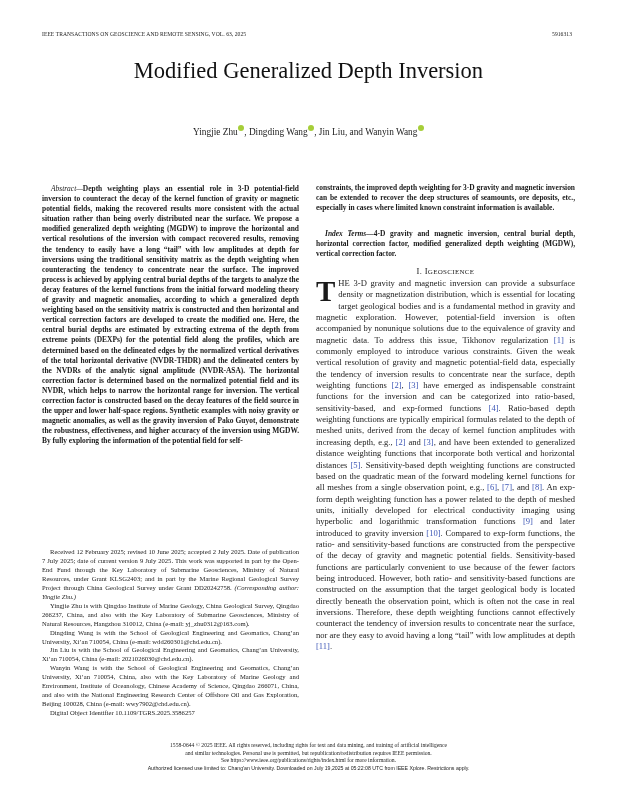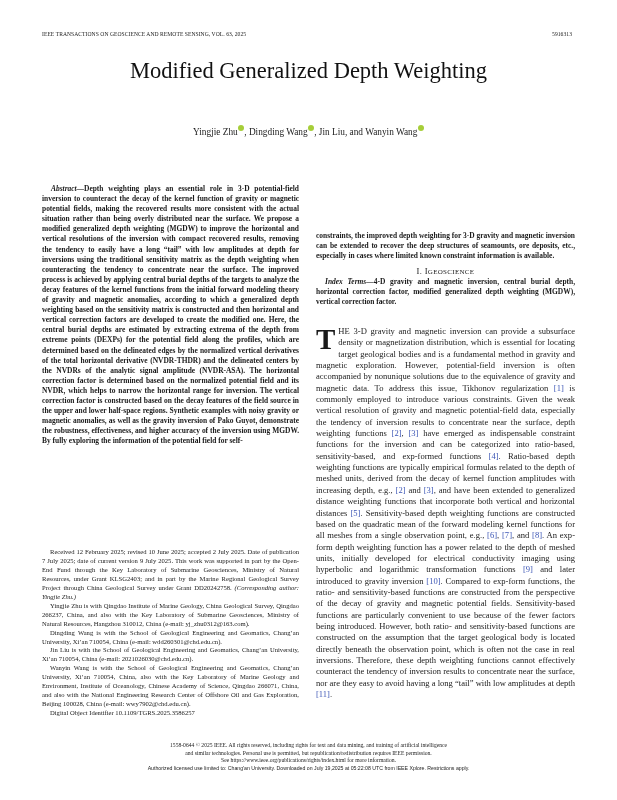--- a/index.html
+++ b/index.html
@@ -10,23 +10,23 @@
   .running-head .journal { position: absolute; left: 0; top: 0; }
   .running-head .page-no { position: absolute; right: 0; top: 0; }
   .title { position: absolute; top: 57px; left: 0; width: 617px; text-align: center;
            font-size: 22.5px; line-height: 28px; color: #111; }
   .authors { position: absolute; top: 125px; left: 0; width: 617px; text-align: center;
              font-size: 9.3px; color: #222; }
   .orcid { display: inline-block; width: 6px; height: 6px; border-radius: 50%;
            background: #a6ce39; vertical-align: 4px; margin-left: 0.5px; }
   .col { position: absolute; text-align: justify; }
   .col-left { left: 42px; width: 257px; }
-  .col-right { left: 316px; width: 259px; margin-top: 48px; }
+  .col-right { left: 316px; width: 259px; }
   .abstract { top: 184px; font-size: 7.45px; line-height: 10.1px; font-weight: bold; }
-  .abstract .lead { font-style: italic; font-weight: bold; }
+  .abstract .lead { font-style: italic; font-weight: normal; }
   .footnotes { top: 548px; font-size: 6.6px; line-height: 8.95px; }
   .footnotes p { margin: 0; text-indent: 8px; }
   .footnotes .corr { font-style: italic; }
   .abstract-cont { top: 183px; font-size: 7.45px; line-height: 10.1px; font-weight: bold; }
   .index-terms { top: 229px; font-size: 7.45px; line-height: 10.1px; font-weight: bold; text-indent: 9px; }
   .index-terms .lead { font-style: italic; font-weight: bold; }
   .section-head { position: absolute; top: 266px; left: 316px; width: 259px; text-align: center;
                   font-size: 8.6px; letter-spacing: 0.3px; }
   .section-head .sc { font-size: 7px; }
   .intro { top: 278px; font-size: 8.55px; line-height: 11.35px; }
@@ -39,21 +39,21 @@
 </style>
 </head>
 <body>
 
 <div class="running-head">
   <span class="journal">IEEE TRANSACTIONS ON GEOSCIENCE AND REMOTE SENSING, VOL. 63, 2025</span>
   <span class="page-no">5916313</span>
 </div>
 
 <div class="title">
-  <div>Modified Generalized Depth Weighting</div>
+  <div>Modified Generalized Depth Inversion</div>
 </div>
 
 <div class="authors">
   <span>Yingjie Zhu</span><span class="orcid"></span><span>, </span><span>Dingding Wang</span><span class="orcid"></span><span>, </span><span>Jin Liu</span><span>, and </span><span>Wanyin Wang</span><span class="orcid"></span>
 </div>
 
 <div class="col col-left abstract">
   <span style="display:inline-block;width:9px"></span><span class="lead">Abstract—</span><span>Depth weighting plays an essential role in 3-D potential-field inversion to counteract the decay of the kernel function of gravity or magnetic potential fields, making the recovered results more consistent with the actual situation rather than being overly distributed near the surface. We propose a modified generalized depth weighting (MGDW) to improve the horizontal and vertical resolutions of the inversion with compact recovered results, removing the tendency to easily have a long “tail” with low amplitudes at depth for inversions using the traditional sensitivity matrix as the depth weighting when counteracting the tendency to concentrate near the surface. The improved process is achieved by applying central burial depths of the targets to analyze the decay features of the kernel functions from the initial forward modeling theory of gravity and magnetic anomalies, according to which a generalized depth weighting based on the sensitivity matrix is constructed and then horizontal and vertical correction factors are developed to create the modified one. Here, the central burial depths are estimated by extracting extrema of the depth from extreme points (DEXPs) for the potential field along the profiles, which are determined based on the delineated edges by the normalized vertical derivatives of the total horizontal derivative (NVDR-THDR) and the delineated centers by the NVDRs of the analytic signal amplitude (NVDR-ASA). The horizontal correction factor is determined based on the normalized potential field and its NVDR, which helps to narrow the horizontal range for inversion. The vertical correction factor is constructed based on the decay features of the field source in the upper and lower half-space regions. Synthetic examples with noisy gravity or magnetic anomalies, as well as the gravity inversion of Pako Guyot, demonstrate the robustness, effectiveness, and higher accuracy of the inversion using MGDW. By fully exploring the information of the potential field for self-</span>
 </div>
 

